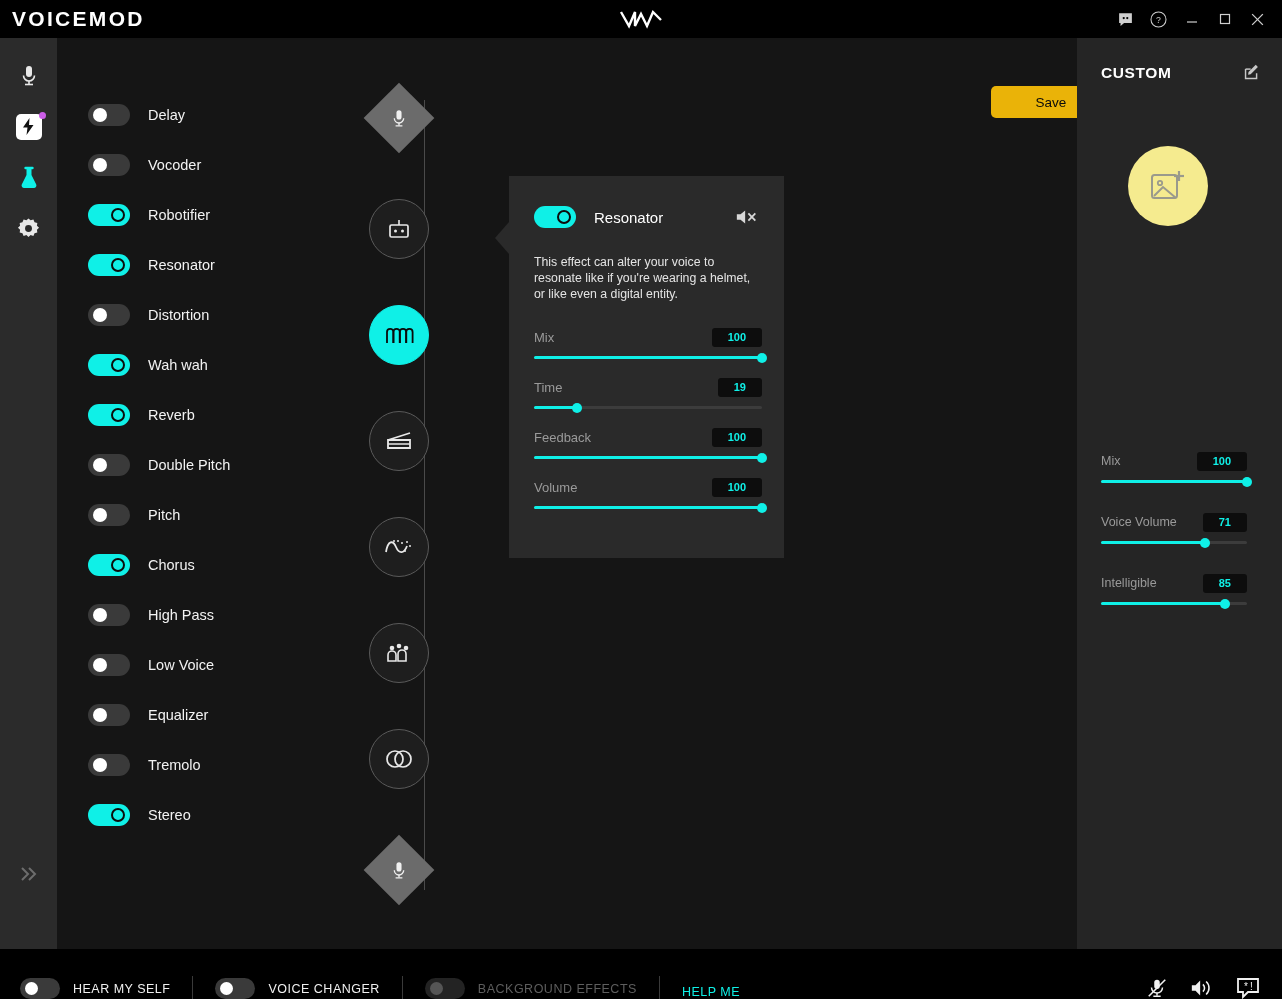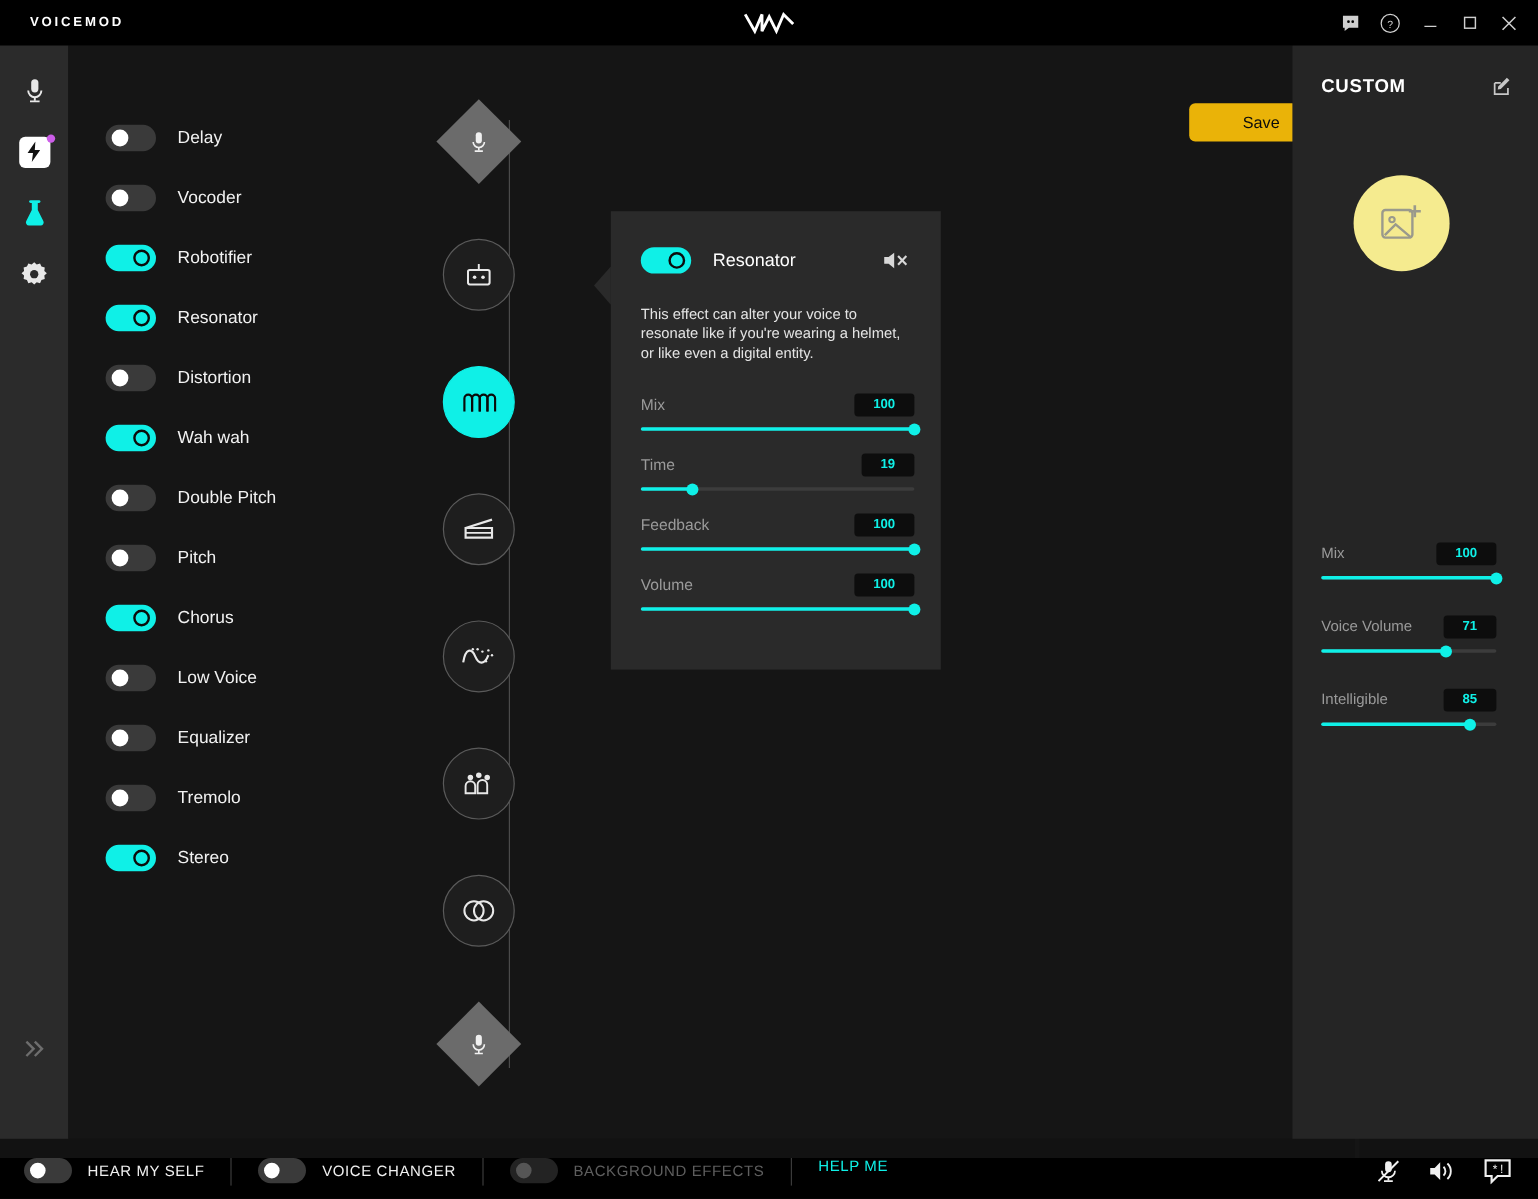--- a/index.html
+++ b/index.html
@@ -11,21 +11,21 @@
     -webkit-font-smoothing:antialiased;
   }
   .app { position:relative; width:1282px; height:999px; background:#121212; }
 
   
   .titlebar {
     position:absolute; top:0; left:0; width:1282px; height:38px;
     background:#000; display:flex; align-items:center;
   }
   .brand {
-    margin-left:25px; font-size:11px; font-weight:bold;
+    margin-left:12px; font-size:21px; font-weight:bold;
     letter-spacing:2.3px; color:#fff;
   }
   .logo-mark { position:absolute; left:617px; top:9px; width:48px; height:20px; }
   .tb-right {
     position:absolute; right:8px; top:0; height:38px;
     display:flex; align-items:center; gap:0px;
   }
   .tb-btn {
     width:33px; height:38px; display:flex; align-items:center; justify-content:center;
     cursor:pointer; color:#cfcfcf;
@@ -167,22 +167,22 @@
   .avatar {
     position:absolute; left:51px; top:108px; width:80px; height:80px;
     border-radius:50%; background:#f5eb8f;
     display:flex; align-items:center; justify-content:center; cursor:pointer;
   }
   .right-sliders { position:absolute; left:24px; top:412px; width:146px; }
   .right-sliders .sl-name { font-size:12.5px; }
 
   
   .bottom {
-    position:absolute; left:0; bottom:0; width:1282px; height:34px;
-    background:#000; display:flex; align-items:flex-start;
+    position:absolute; left:0; bottom:0; width:1282px; height:50px;
+    background:#000; display:flex; align-items:flex-end;
   }
   .bb-group { display:flex; align-items:center; gap:13px; }
   .tgl-lg { width:40px; height:21px; border-radius:11px; background:#3a3a3a; position:relative; flex:none; }
   .tgl-lg .knob { position:absolute; top:4px; left:5px; width:13px; height:13px; border-radius:50%; background:#fff; }
   .tgl-lg.dim { background:#232323; }
   .tgl-lg.dim .knob { background:#555; }
   .bb-label { font-size:12.5px; letter-spacing:0.5px; color:#f0f0f0; }
   .bb-label.dim { color:#5e5e5e; }
   .bb-sep { width:1px; height:23px; background:#3a3a3a; }
   .help-me { font-size:12.5px; letter-spacing:0.5px; color:#0ff0e7; cursor:pointer; }
@@ -316,36 +316,48 @@
           </span>
         <span class="fx-label">Distortion</span>
       </div>
       <div class="fx-row">
         <span class="tgl on">
             <span class="knob"></span>
           </span>
         <span class="fx-label">Wah wah</span>
       </div>
       <div class="fx-row">
+        <span class="tgl on">
+            <span class="knob"></span>
+          </span>
+        <span class="fx-label">Reverb</span>
+      </div>
+      <div class="fx-row">
         <span class="tgl">
             <span class="knob"></span>
           </span>
         <span class="fx-label">Double Pitch</span>
       </div>
       <div class="fx-row">
         <span class="tgl">
             <span class="knob"></span>
           </span>
         <span class="fx-label">Pitch</span>
       </div>
       <div class="fx-row">
         <span class="tgl on">
             <span class="knob"></span>
           </span>
         <span class="fx-label">Chorus</span>
+      </div>
+      <div class="fx-row">
+        <span class="tgl">
+            <span class="knob"></span>
+          </span>
+        <span class="fx-label">High Pass</span>
       </div>
       <div class="fx-row">
         <span class="tgl">
             <span class="knob"></span>
           </span>
         <span class="fx-label">Low Voice</span>
       </div>
       <div class="fx-row">
         <span class="tgl">
             <span class="knob"></span>

